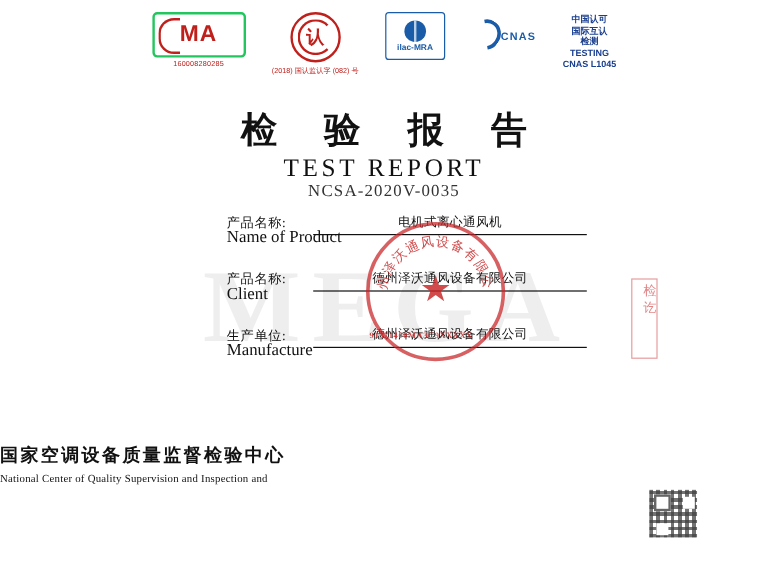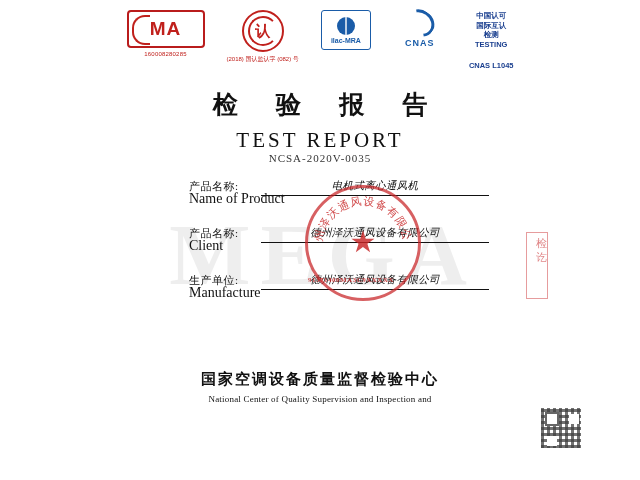--- a/index.html
+++ b/index.html
@@ -36,21 +36,21 @@
   .mark {
     display: flex;
     flex-direction: column;
     align-items: center;
   }
 
   
   .ma-box {
     width: 74px;
     height: 34px;
-    border: 2px solid #b91c1c;
+    border: 2px solid #22c55e;
     border-radius: 4px;
     display: flex;
     align-items: center;
     justify-content: center;
     color: #c0201c;
     font-family: "Liberation Sans", sans-serif;
     font-weight: bold;
     font-size: 19px;
     letter-spacing: 1px;
     position: relative;
@@ -142,21 +142,21 @@
     color: #1a5ca8;
     font-family: "Liberation Sans", sans-serif;
     font-weight: bold;
   }
 
   
   .cnas {
     width: 54px;
     height: 38px;
     display: flex;
-    flex-direction: column;
+    flex-direction: row;
     align-items: center;
     justify-content: space-between;
   }
   .cnas .swirl {
     width: 24px;
     height: 20px;
     border: 3px solid #1a5ca8;
     border-radius: 50%;
     border-bottom-color: transparent;
     border-left-color: transparent;
@@ -176,32 +176,31 @@
     font-family: "Liberation Sans", sans-serif;
     font-size: 7.5px;
     line-height: 9.5px;
     color: #1a3f8f;
     text-align: center;
     font-weight: bold;
     padding-top: 1px;
   }
   .cnas-text .line-last {
     color: #1a3f8f;
-    margin-top: 12px;
   }
 
   
   .title-cn {
     position: absolute;
     top: 88px;
     left: 0;
     width: 640px;
     text-align: center;
     font-family: "Liberation Serif", serif;
-    font-size: 25px;
+    font-size: 30px;
     font-weight: bold;
     letter-spacing: 16px;
     text-indent: 16px;
     color: #111;
   }
   .title-en {
     position: absolute;
     top: 128px;
     left: 0;
     width: 640px;
@@ -211,21 +210,21 @@
     letter-spacing: 3px;
     color: #111;
   }
   .report-no {
     position: absolute;
     top: 152px;
     left: 0;
     width: 640px;
     text-align: center;
     font-family: "Liberation Serif", serif;
-    font-size: 11px;
+    font-size: 14px;
     letter-spacing: 1px;
     color: #333;
   }
 
   
   .fields {
     position: absolute;
     top: 178px;
     left: 189px;
     width: 300px;
@@ -256,41 +255,39 @@
   }
   .field-value {
     flex: 1;
     border-bottom: 1px solid #111;
     height: 17px;
     text-align: center;
     font-size: 10.5px;
     color: #111;
     letter-spacing: 0.3px;
     line-height: 16px;
-    font-style: italic;
   }
 
   
   .org-cn {
     position: absolute;
     top: 370px;
     left: 0;
     width: 640px;
-    text-align: center;
+    text-align: left;
     font-size: 15px;
     font-weight: bold;
     letter-spacing: 2px;
     color: #111;
   }
   .org-en {
     position: absolute;
     top: 392px;
     left: 0;
     width: 640px;
-    text-align: center;
     font-size: 9px;
     line-height: 15px;
     letter-spacing: 0.2px;
     color: #111;
   }
 
   
   .watermark {
     position: absolute;
     top: 205px;

